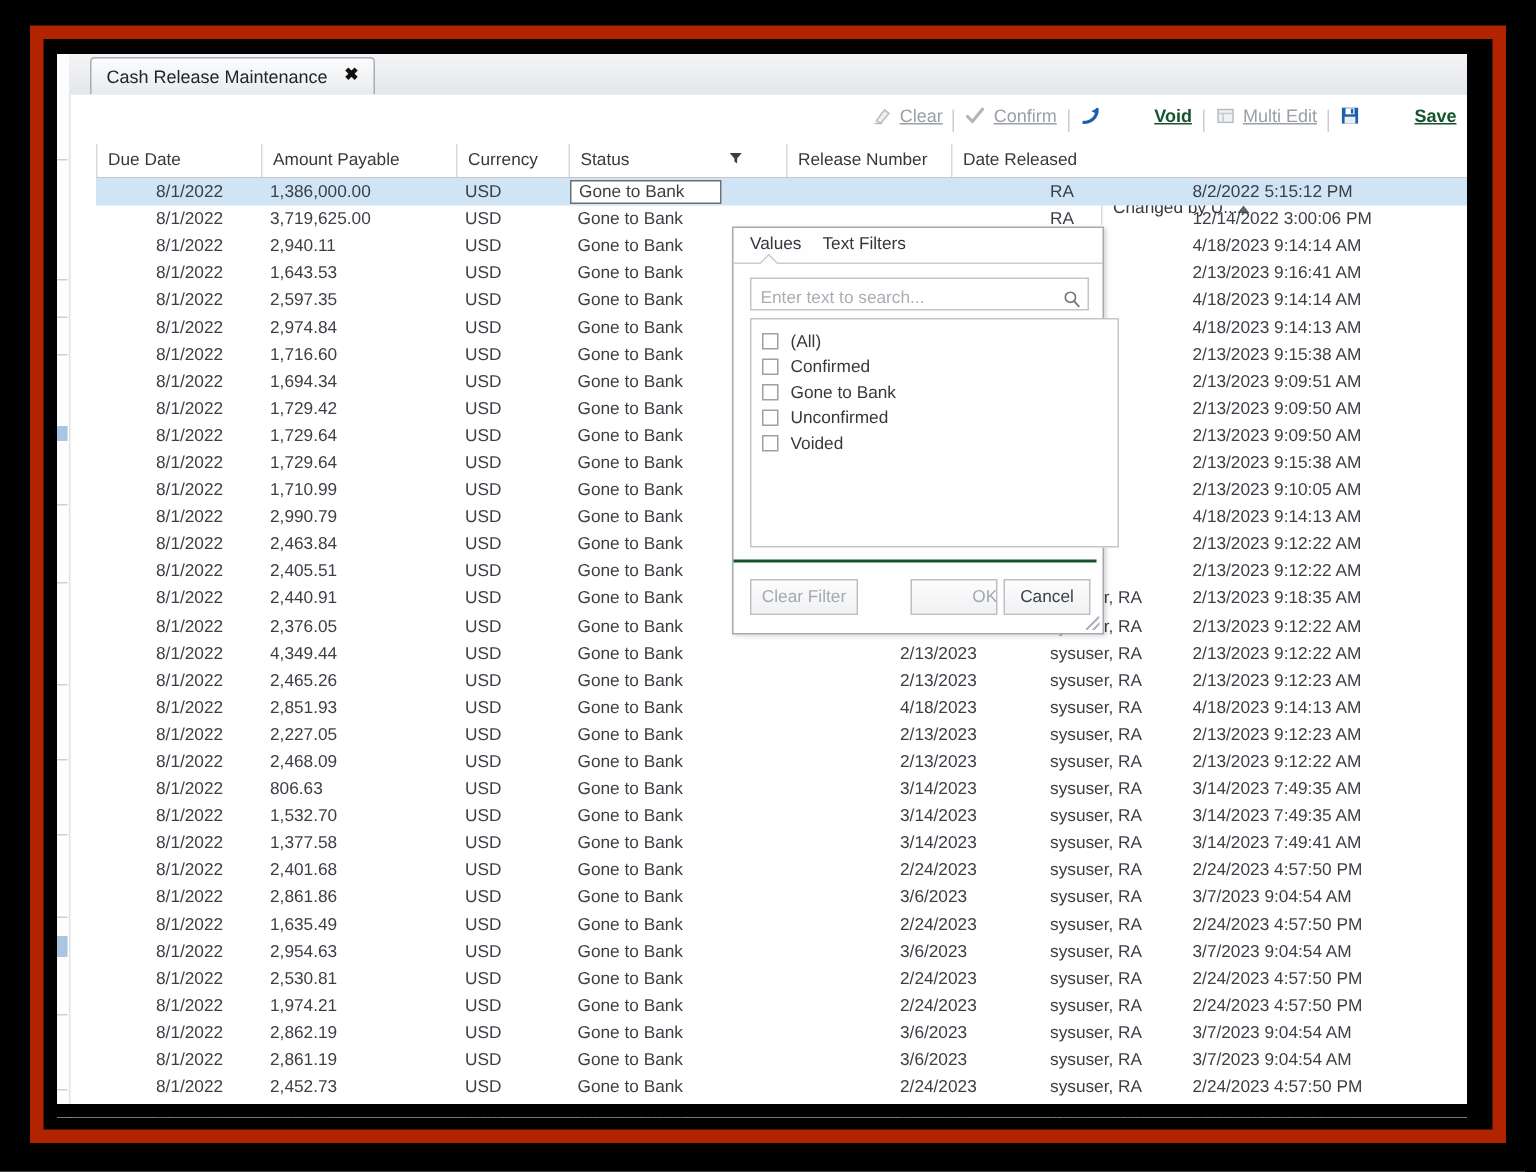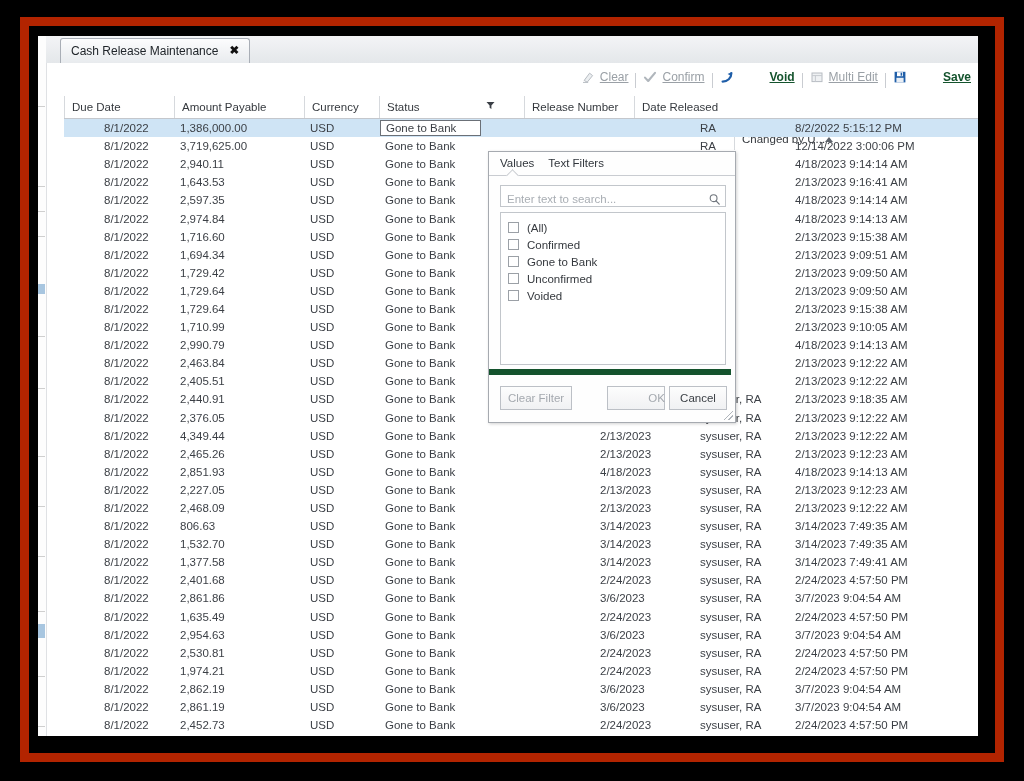--- a/index.html
+++ b/index.html
@@ -122,28 +122,28 @@
     position:absolute;left:11px;top:33px;width:226px;height:22px;
     border:1px solid #c2c6cb;background:#fff;box-sizing:border-box;display:flex;align-items:flex-end;
   }
   #fp-search input{
     border:none;outline:none;flex:1;font-size:11.5px;color:#33383e;padding-left:6px;
     font-family:"Liberation Sans",sans-serif;background:transparent;
   }
   #fp-search input::placeholder{color:#a9aeb4;}
   #fp-search .mag{width:22px;display:flex;align-items:center;justify-content:center;cursor:pointer;}
   #fp-list{
-    position:absolute;left:11px;top:60px;width:226px;height:153px;
+    position:absolute;left:11px;top:60px;width:246px;height:153px;
     border:1px solid #c2c6cb;background:#fff;box-sizing:border-box;padding:6px 0 0 7px;
     overflow:hidden;
   }
   .fp-opt{display:flex;align-items:center;gap:8px;height:17px;font-size:11.5px;color:#35393e;cursor:pointer;}
   .fp-box{width:11px;height:11px;border:1px solid #9ba0a6;background:#fff;box-sizing:border-box;}
   #fp-footer{
-    position:absolute;left:0;right:4px;bottom:0;height:47px;border-top:6px solid #14532d;
+    position:absolute;left:0;right:4px;bottom:0;height:47px;border-top:2px solid #14532d;
   }
   .fp-btn{
     position:absolute;top:11px;height:24px;border:1px solid #bcc0c6;background:linear-gradient(#fdfdfd,#f0f1f3);
     font-size:11.5px;color:#3a3f45;display:flex;align-items:center;justify-content:center;cursor:pointer;
     box-sizing:border-box;font-family:"Liberation Sans",sans-serif;
   }
   .fp-btn.dim{color:#a4a9af;}
   #btn-clear-filter{left:11px;width:72px;}
   #btn-ok{left:118px;width:58px;padding-left:41px;}
   #btn-cancel{left:180px;width:58px;}

